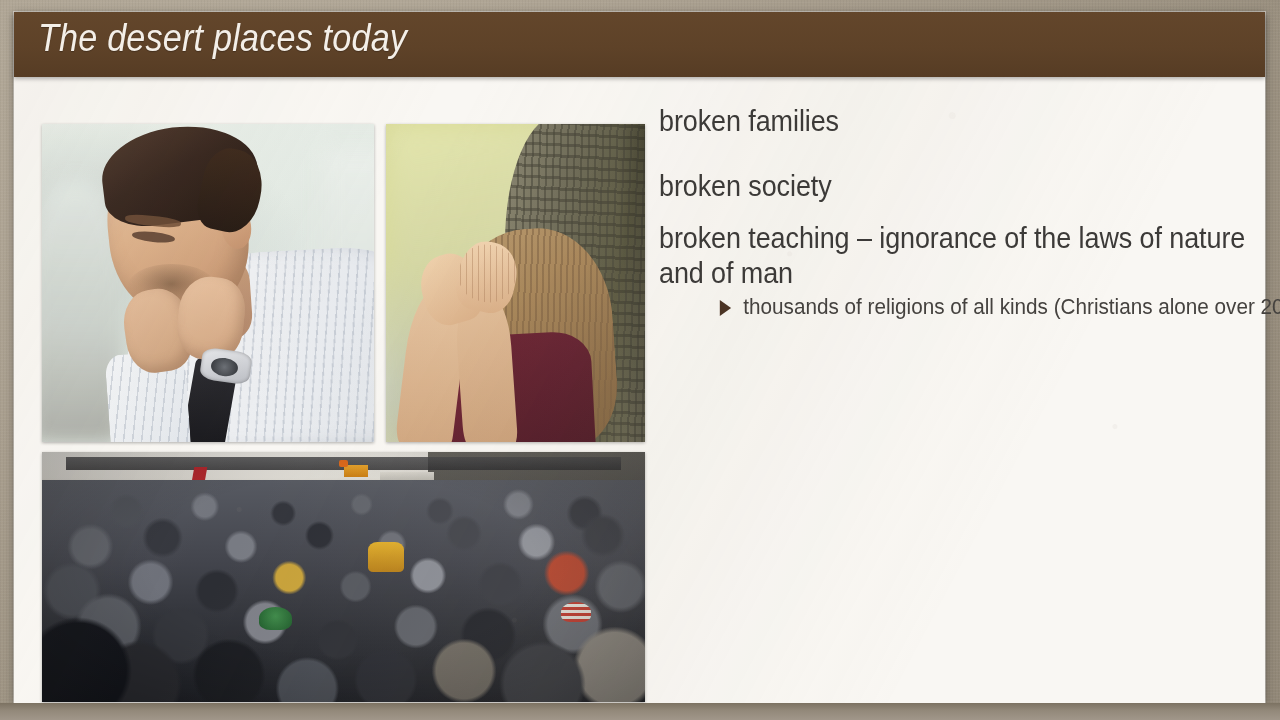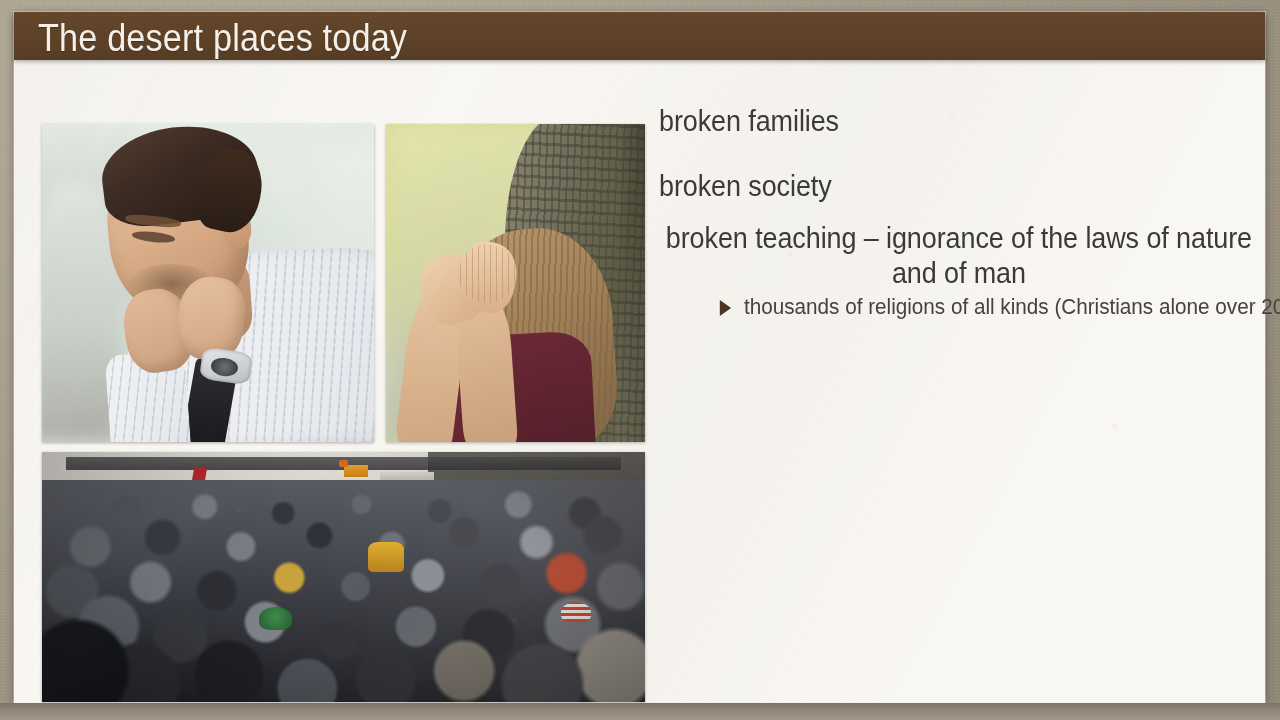--- a/index.html
+++ b/index.html
@@ -40,24 +40,25 @@
       radial-gradient(circle at 88% 60%, rgba(160,150,135,.09) 0 2px, transparent 3px),
       radial-gradient(circle at 40% 88%, rgba(160,150,135,.07) 0 2px, transparent 3px),
       radial-gradient(circle at 75% 15%, rgba(170,160,145,.07) 0 3px, transparent 4px),
       linear-gradient(118deg, rgba(200,190,175,.12) 0%, rgba(255,255,255,0) 30%,
                       rgba(190,180,165,.10) 55%, rgba(255,255,255,0) 78%);
     opacity:.85;
   }
 
   
   #titlebar {
-    position:absolute; left:0; top:0; width:1251px; height:48px;
+    position:absolute; left:0; top:0; width:1251px; height:65px;
     background:linear-gradient(180deg,#63462b 0%,#5e4228 55%,#563c24 100%);
     box-shadow:0 2px 4px rgba(0,0,0,.28);
     z-index:3;
+    font-style:italic;
   }
   #title {
     position:absolute; left:24px; top:5px;
     color:#f4efe8;
     font-size:38px;
     font-weight:400;
     letter-spacing:.2px;
     white-space:nowrap;
     transform:scaleX(.90);
     transform-origin:left center;
@@ -361,21 +362,21 @@
   .bullet .tri{
     position:absolute; left:3px; top:8px;
     width:0; height:0;
     border-left:12px solid #4b3424;
     border-top:8px solid transparent;
     border-bottom:8px solid transparent;
   }
   .sec{ margin-bottom:3px; }
   #sec1{ margin-top:4px; }
   #sec2{ margin-top:30px; }
-  #sec3{ margin-top:16px;text-align:center; }
+  #sec3{ margin-top:16px; }
 </style>
 </head>
 <body>
 
 <div id="frame"></div>
 
 <div id="slide">
 
   <div id="titlebar">
     <div id="title">The desert places today</div>

